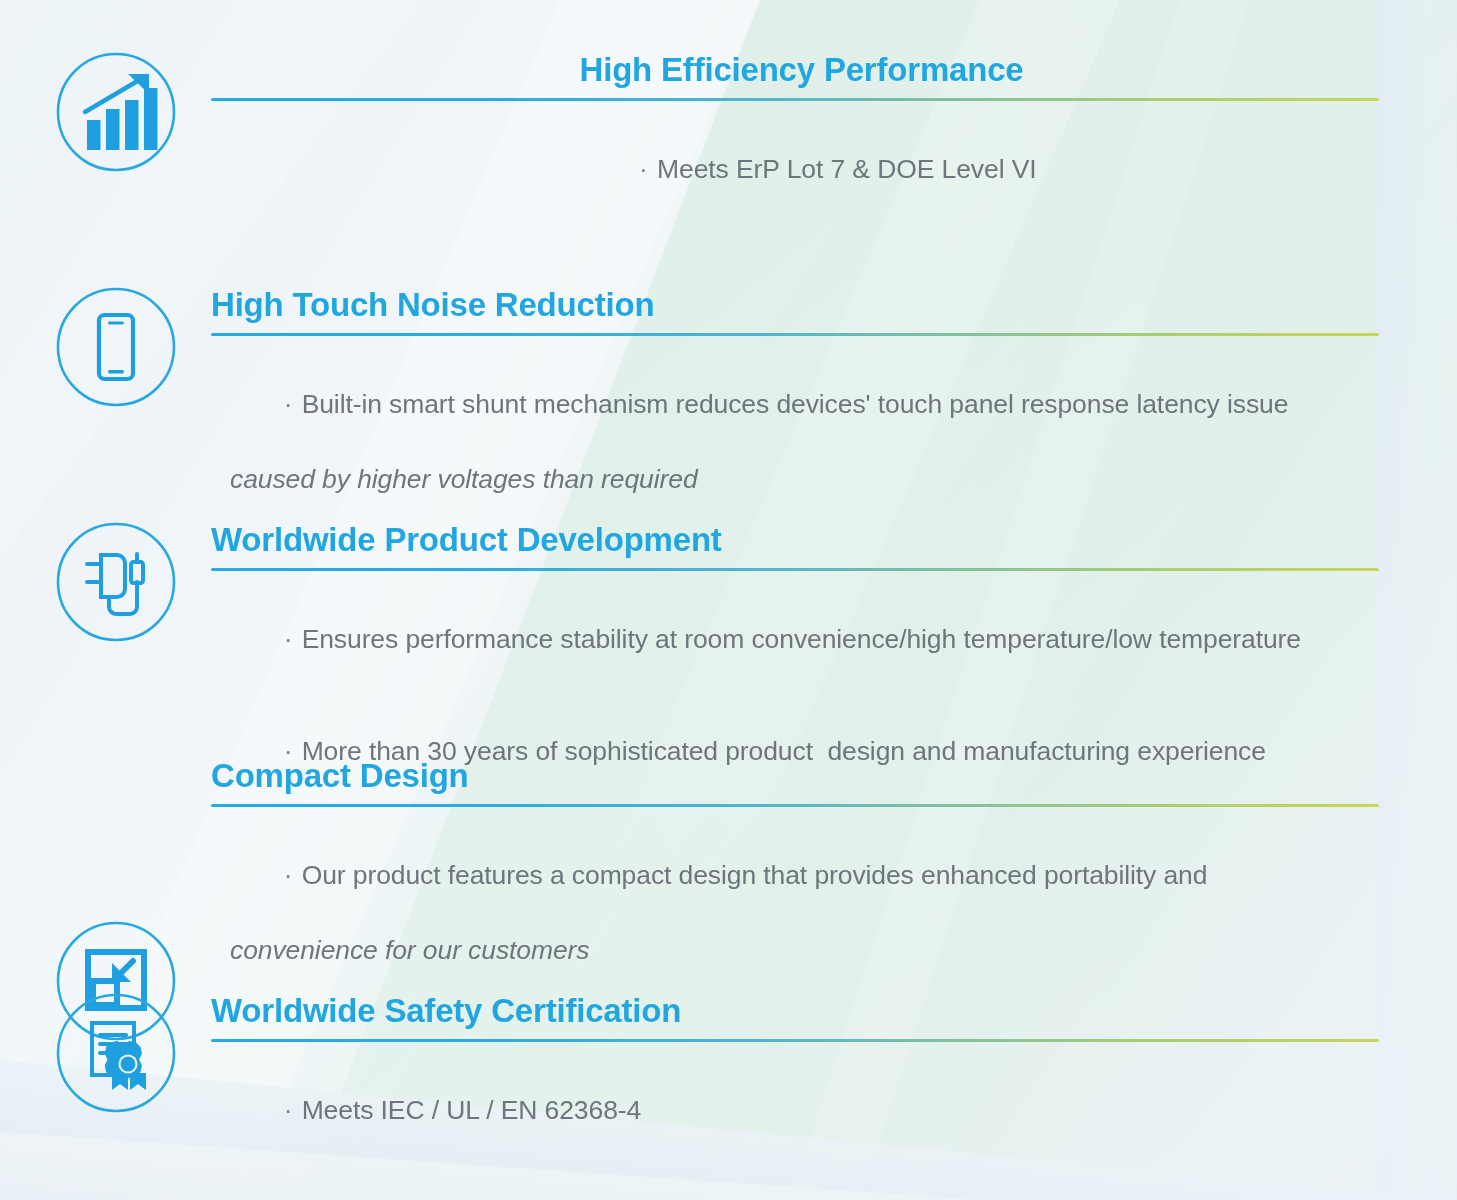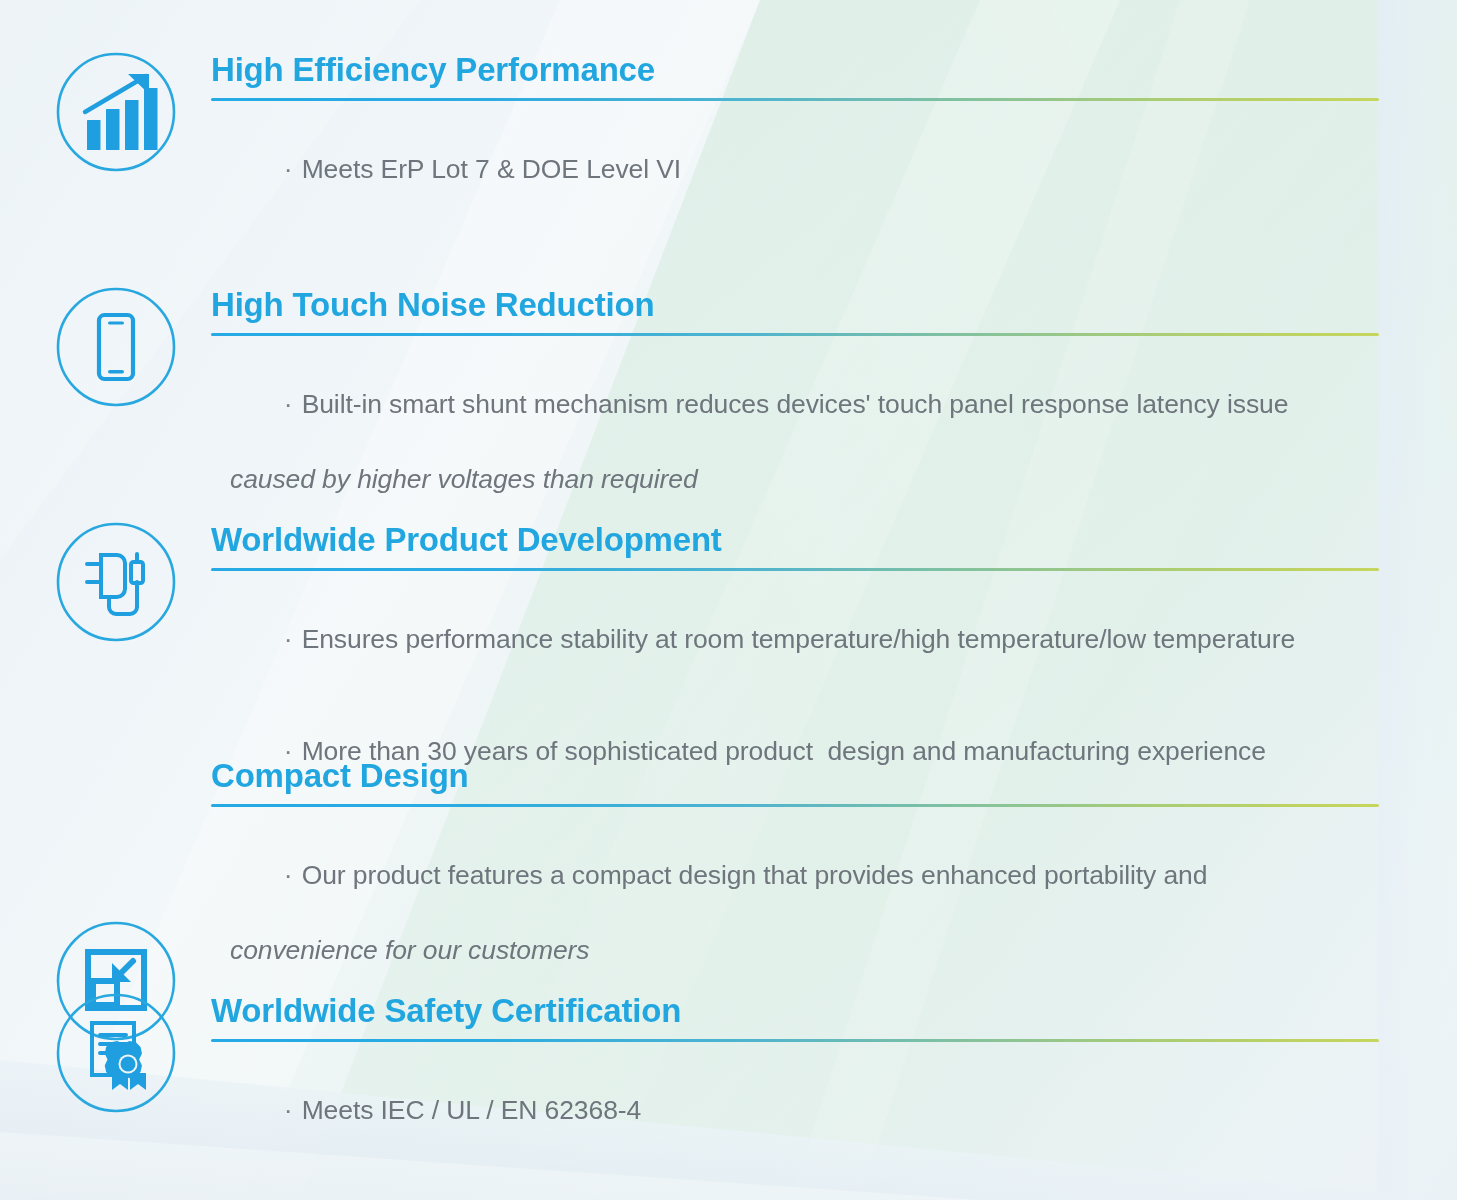--- a/index.html
+++ b/index.html
@@ -111,21 +111,21 @@
   }
 
   .bullet .dot {
     color: #7a8188;
     margin-right: 2px;
   }
 
   .bullet-text { white-space: pre-wrap; }
 
   
-  .feature.f0 { top: 46px; }
+  .feature.f0 { top: 46px; text-align: center; }
   .feature.f1 { top: 281px; justify-content: flex-end; }
   .feature.f2 { top: 516px; }
   .feature.f3 { top: 752px; align-items: flex-end; }
   .feature.f4 { top: 987px; }
 
   
   .cont { display: block; padding-left: 19px; font-style: italic; }
 </style>
 </head>
 <body>
@@ -235,21 +235,21 @@
 
         <rect x="77" y="42" width="12" height="21" rx="2.5" fill="none" stroke="#1f9fe0" stroke-width="4"></rect>
         <path d="M83 42 v-8" fill="none" stroke="#1f9fe0" stroke-width="4" stroke-linecap="round"></path>
       </svg>
     </div>
     <div class="body-col">
       <h2 class="feat-title">Worldwide Product Development</h2>
       <div class="divider"></div>
       <div class="bullets">
         <div class="bullet">
-          <span class="dot">· </span><span class="bullet-text">Ensures performance stability at room temperature/high temperature/low temperature</span>
+          <span class="dot">· </span><span class="bullet-text">Ensures performance stability at room convenience/high temperature/low temperature</span>
         </div>
         <div class="bullet">
           <span class="dot">· </span><span class="bullet-text">More than 30 years of sophisticated product  design and manufacturing experience</span>
         </div>
       </div>
     </div>
   </section>
 
   <section class="feature f3">
     <div class="icon-wrap">

